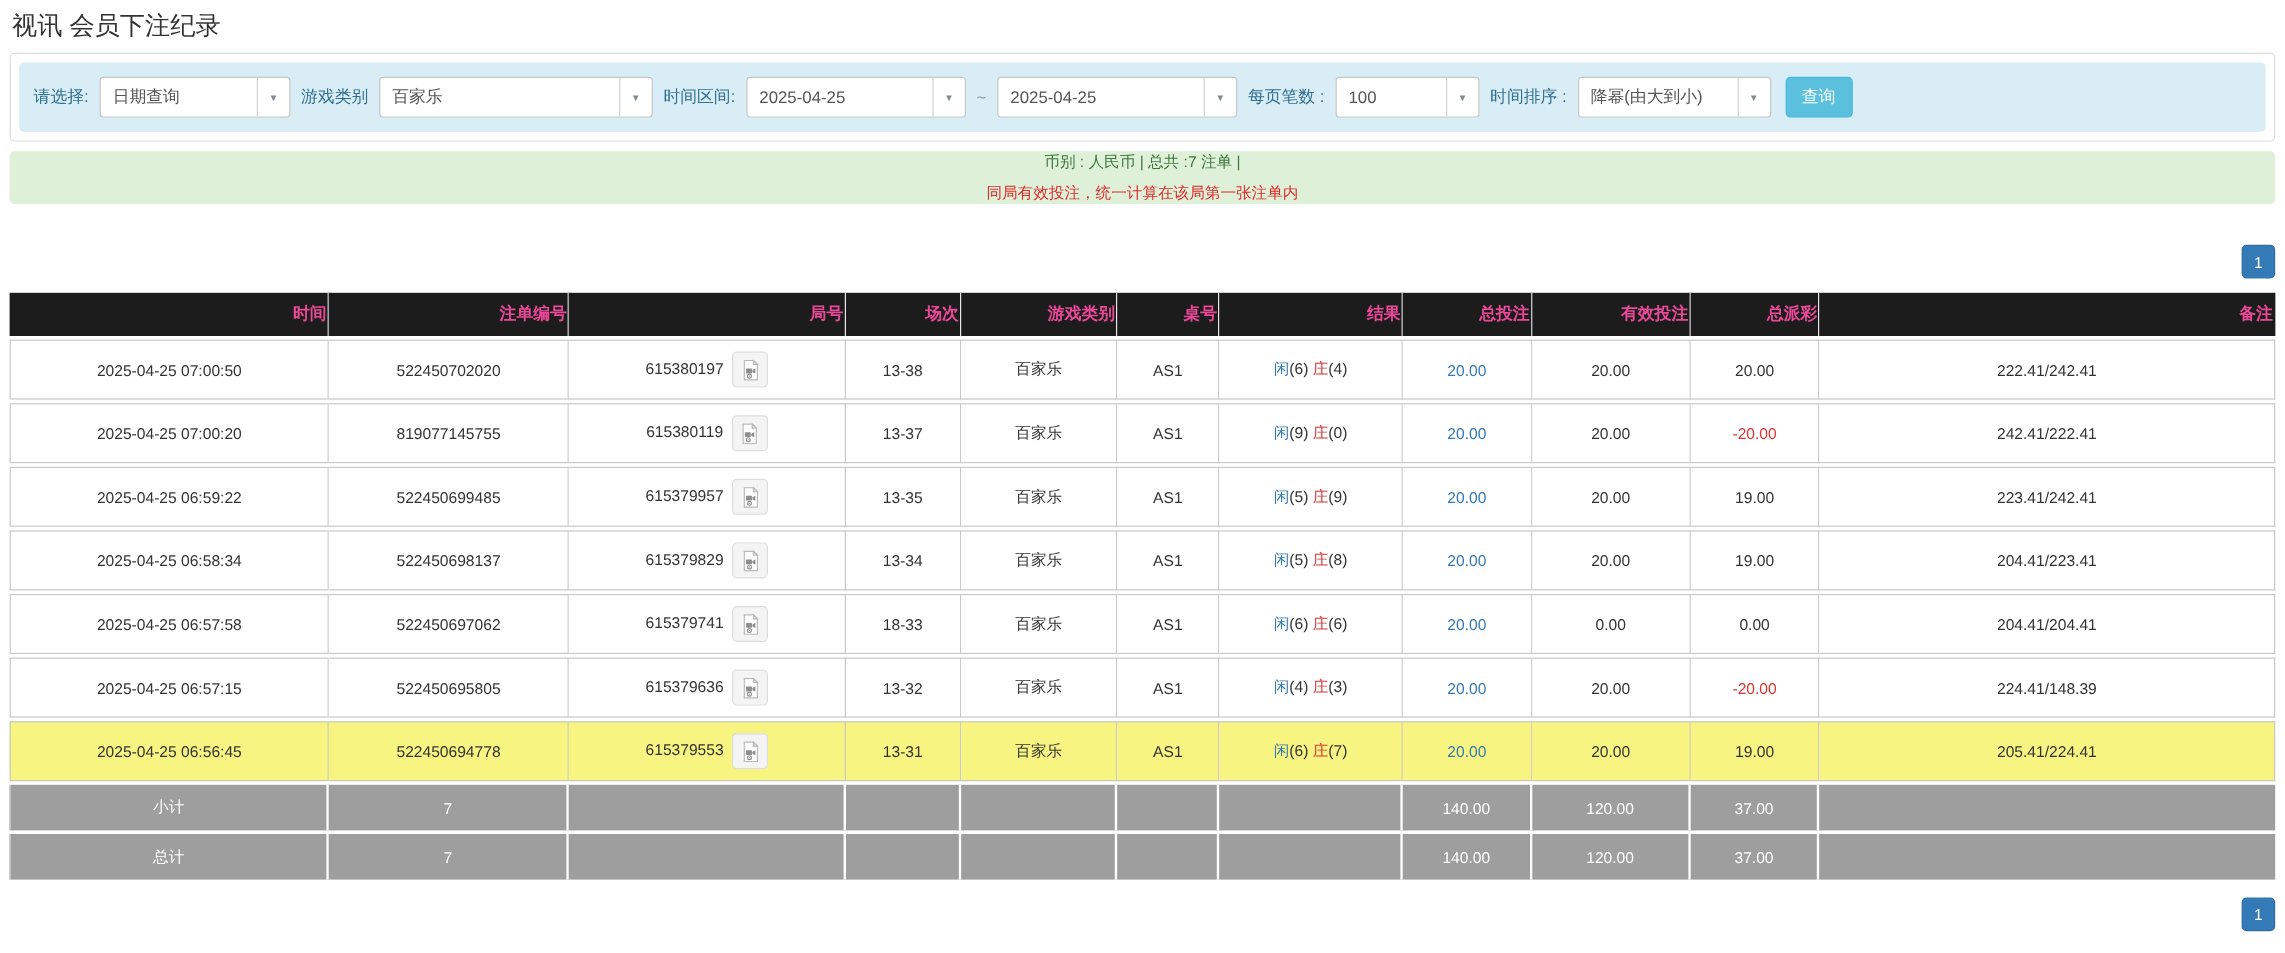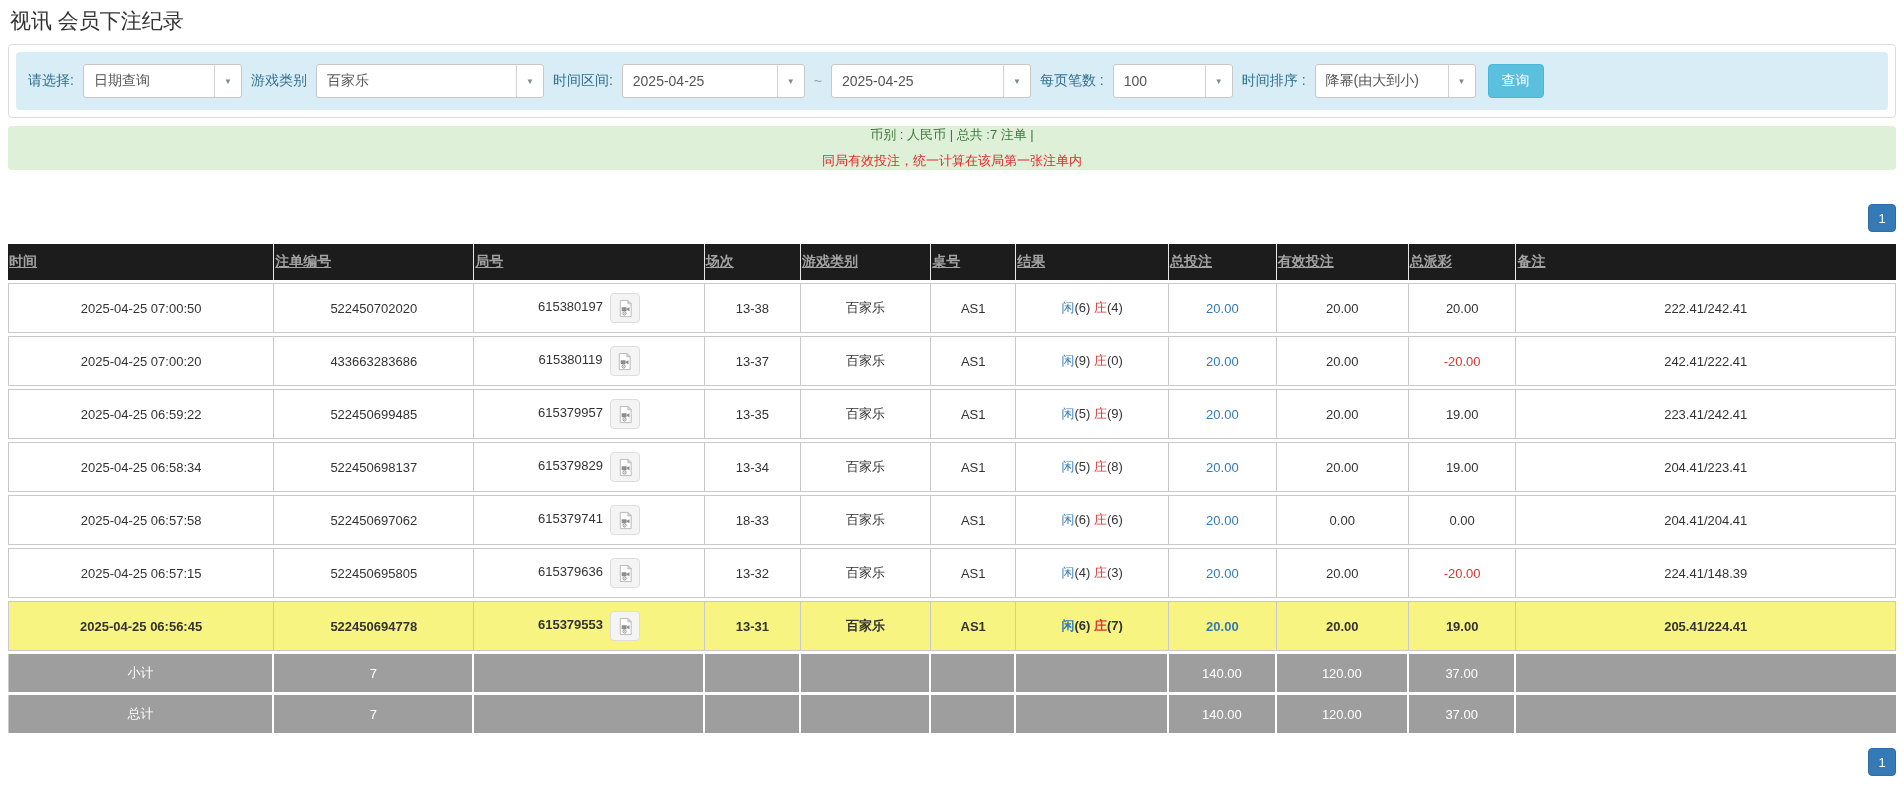--- a/index.html
+++ b/index.html
@@ -47,32 +47,32 @@
   .pager.bottom { margin-top:12px; }
   .page-btn {
     min-width:28px; height:28px; background:var(--pagination-blue,#337ab7);
     border:1px solid #2e6da4; border-radius:4px; color:#fff; font-size:13px;
     display:flex; align-items:center; justify-content:center; cursor:pointer;
   }
 
   
   table { width:calc(100% - 16px); margin:0 8px; border-collapse:separate; border-spacing:0 3px; table-layout:fixed; }
   thead th {
-    background:var(--header-bg,#1c1c1c); color:#a3a3a3; font-size:14px; font-weight:bold;
-    height:36px; border-right:1px solid #e8e8e8; text-align:left;text-decoration:underline;
+    background:var(--header-bg,#1c1c1c); color:#ec4899; font-size:14px; font-weight:bold;
+    height:36px; border-right:1px solid #e8e8e8; text-align:right;
   }
   thead th:last-child { border-right:1px solid #1c1c1c; }
   tbody td {
     background:#fff; height:50px; font-size:13px; color:#333;
     text-align:center; vertical-align:middle;
     border-top:1px solid #c9c9c9; border-bottom:1px solid #c9c9c9; border-right:1px solid #c9c9c9;
     overflow:hidden; white-space:nowrap;
   }
   tbody tr td:first-child { border-left:1px solid #c9c9c9; }
-  tr.hl td { background:var(--highlight-yellow,#f8f481);font-weight:bold; }
+  tr.hl td { background:var(--highlight-yellow,#f8f481); }
   tr.summary td {
     background:var(--summary-gray,#9e9e9e); color:#fff; height:38px;
     border:none; border-right:2px solid #fff;margin-top:40px;
   }
   tr.summary td:last-child { border-right:none; }
 
   .r-player { color:var(--link-blue,#337ab7); }
   .r-banker { color:var(--negative-red,#d9534f); }
   .r-score { color:#333; }
   .amt-link { color:var(--link-blue,#337ab7); cursor:pointer; }
@@ -186,21 +186,21 @@
         <td>百家乐</td>
         <td>AS1</td>
         <td><span class="r-player">闲</span><span class="r-score">(6)</span> <span class="r-banker">庄</span><span class="r-score">(4)</span></td>
         <td><span class="amt-link">20.00</span></td>
         <td>20.00</td>
         <td><span>20.00</span></td>
         <td>222.41/242.41</td>
       </tr>
       <tr>
         <td>2025-04-25 07:00:20</td>
-        <td>433663283686</td>
+        <td>819077145755</td>
         <td><span>615380119</span><span class="video-btn">
             <svg width="19" height="19" viewBox="0 0 20 20">
               <path d="M4.5 1.5h8l3.5 3.5v13.5h-11.5z" fill="#fdfdfd" stroke="#b9b9b9"></path>
               <path d="M12.5 1.5v3.5h3.5z" fill="#e2e2e2" stroke="#b9b9b9"></path>
               <rect x="6" y="8.6" width="5.2" height="4.2" rx="0.6" fill="#8d8d8d"></rect>
               <polygon points="11.6,9.9 14.2,8.6 14.2,13 11.6,11.7" fill="#8d8d8d"></polygon>
               <circle cx="9" cy="15.2" r="1.7" fill="none" stroke="#8d8d8d"></circle>
               <circle cx="9" cy="15.2" r="0.5" fill="#8d8d8d"></circle>
             </svg>
           </span></td>

